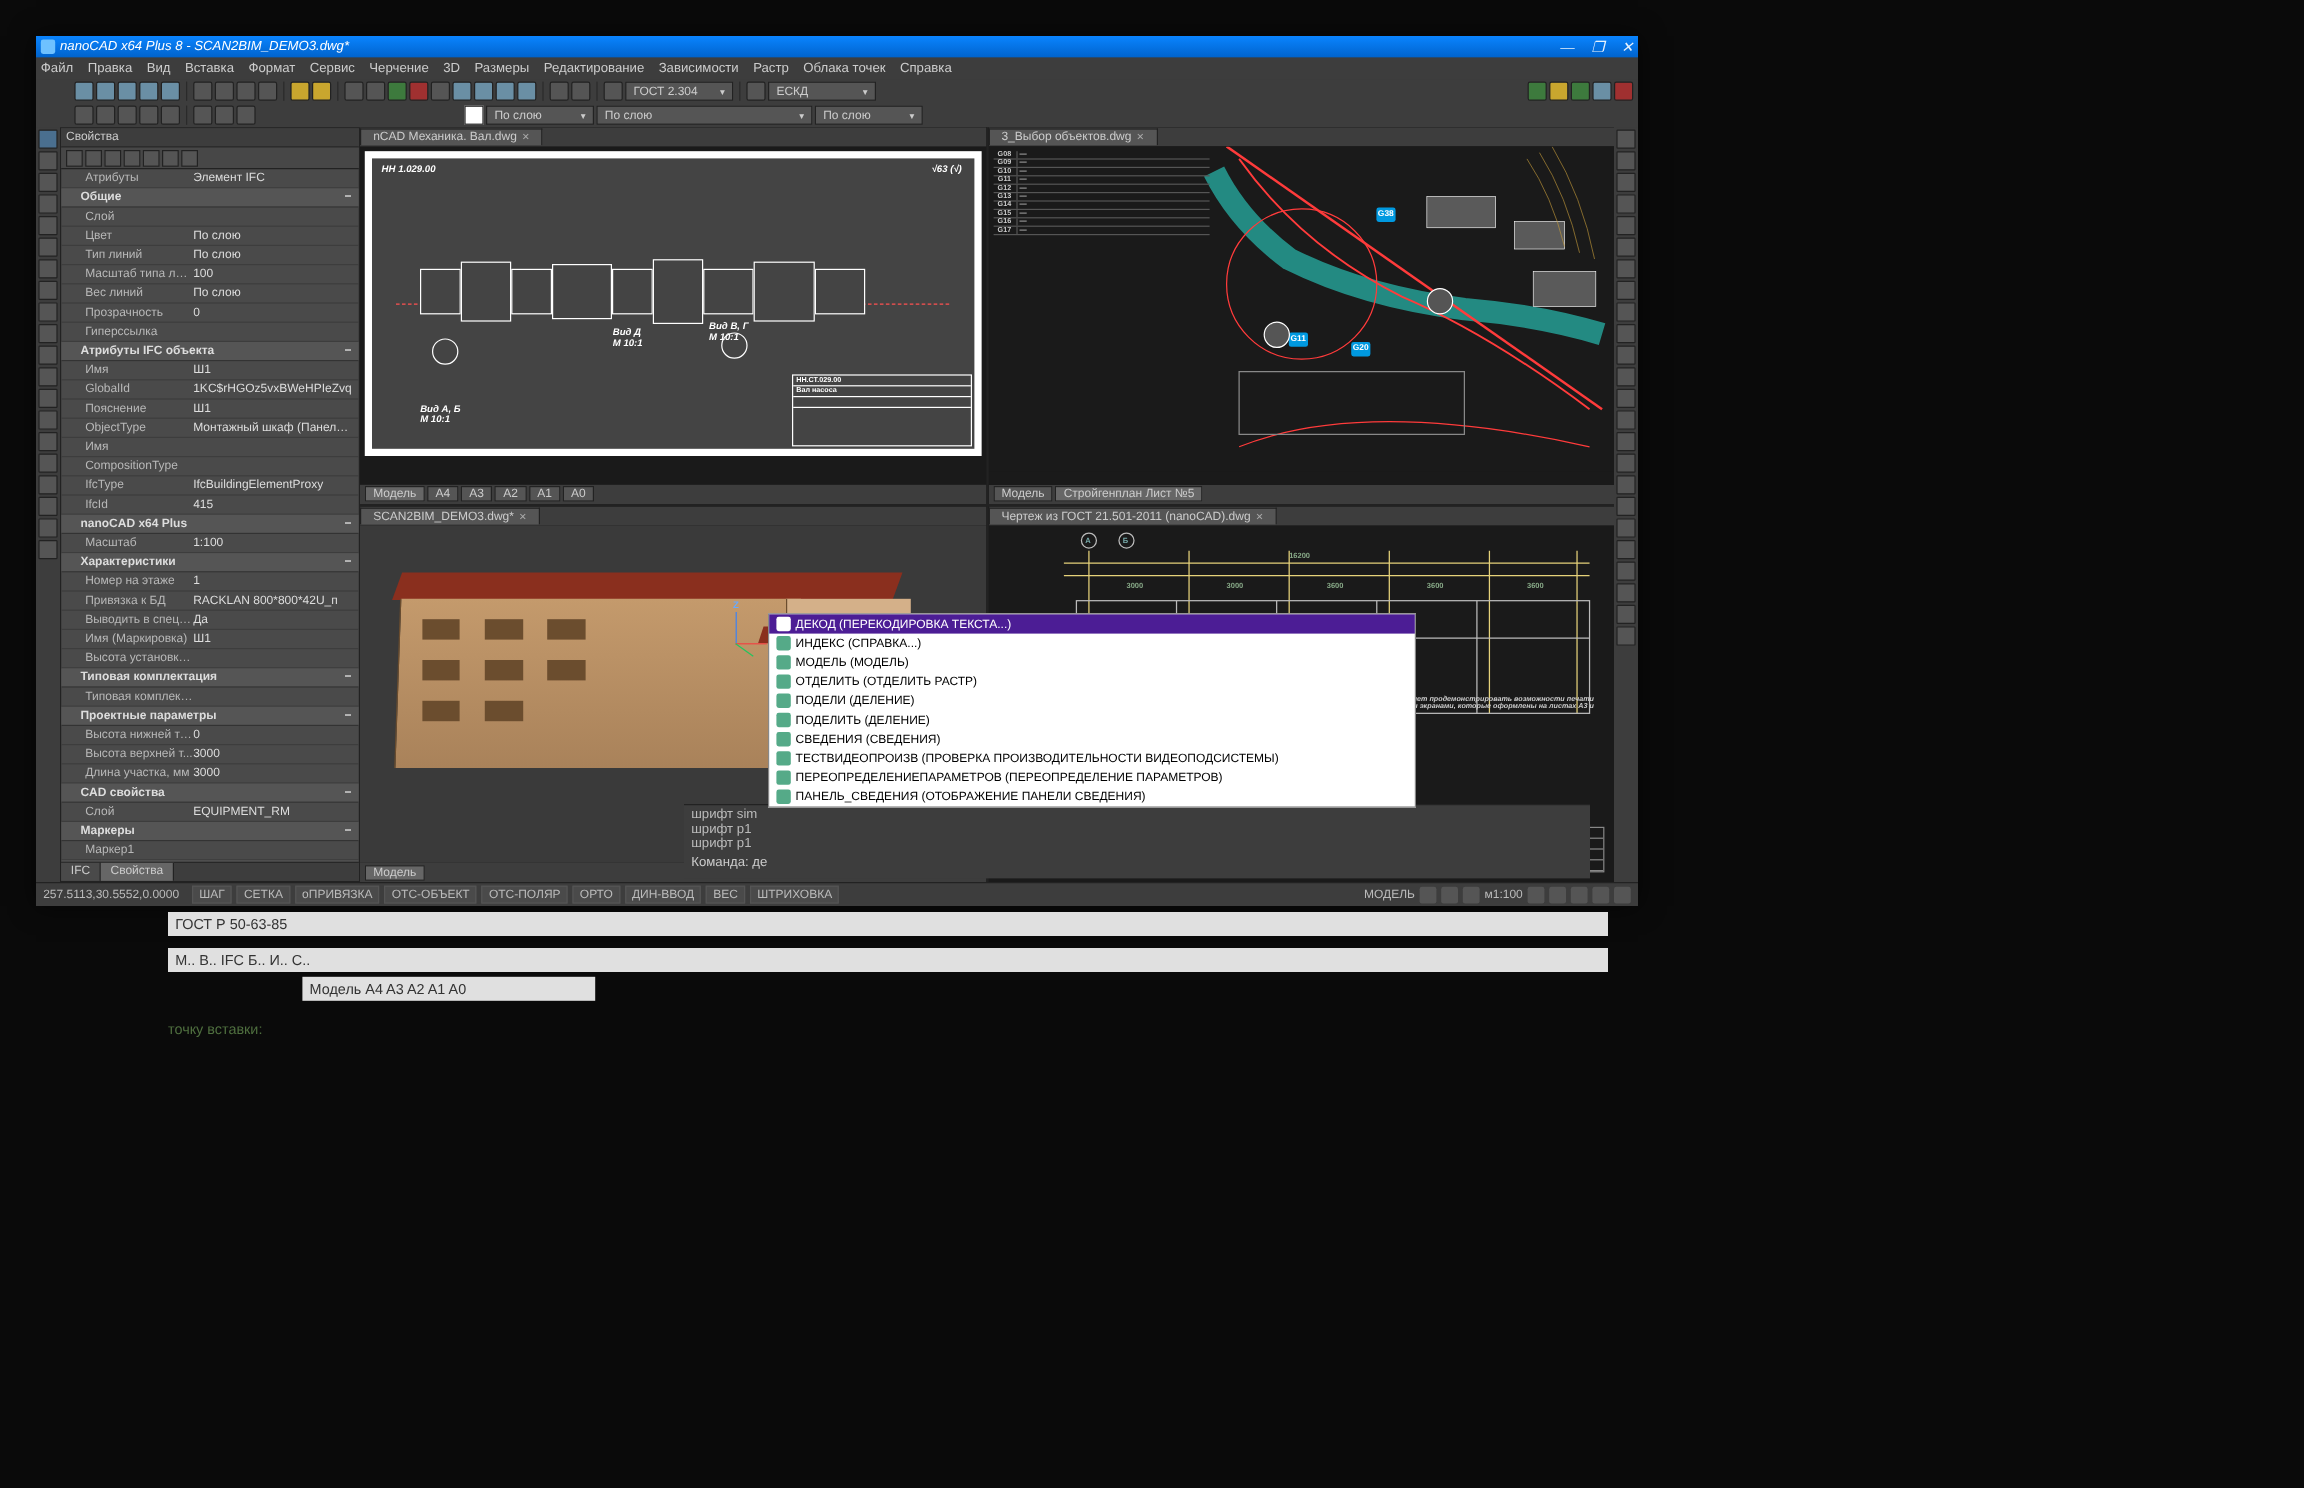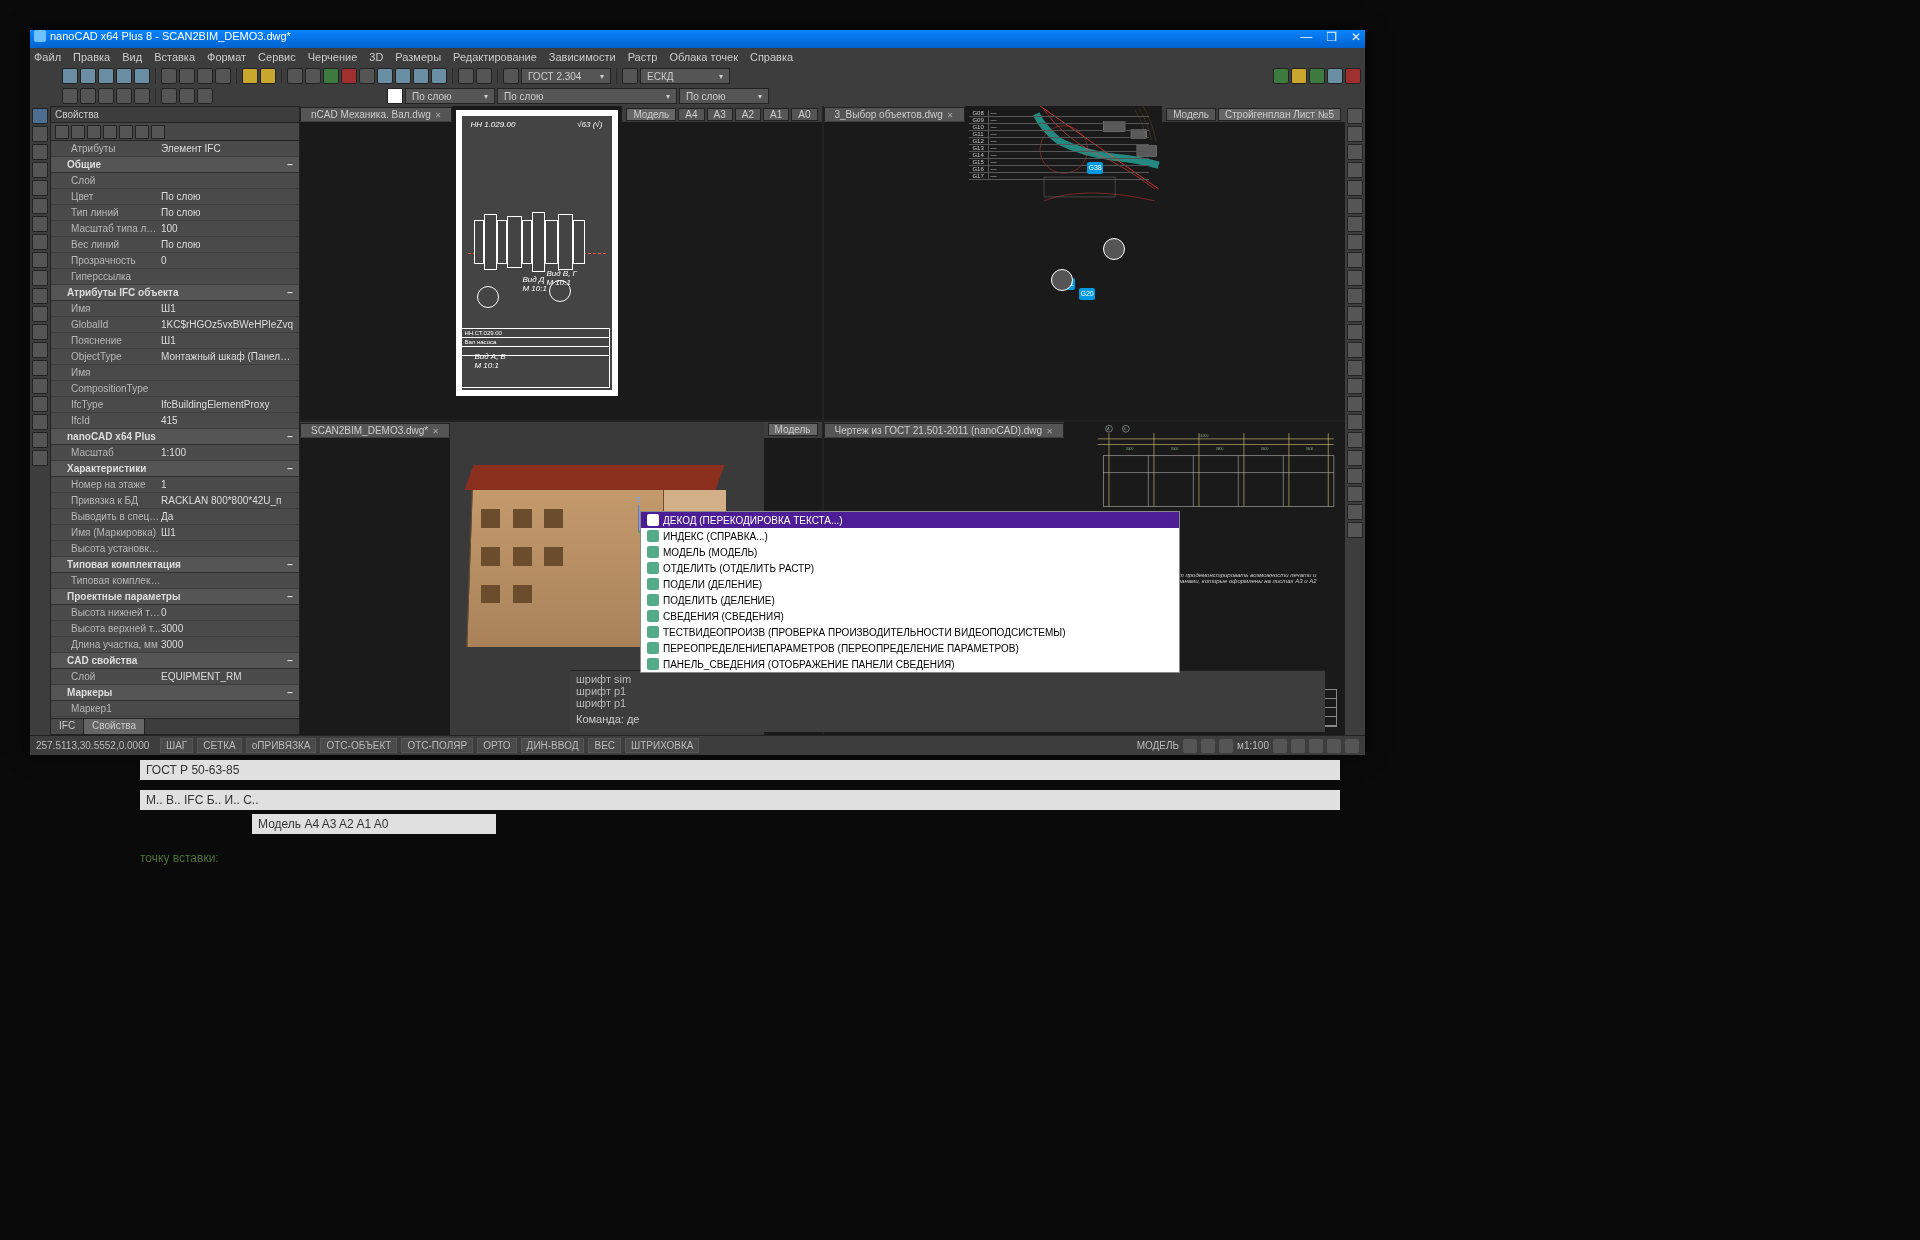--- a/index.html
+++ b/index.html
@@ -4,21 +4,21 @@
 <style>
 * { margin:0; padding:0; box-sizing:border-box; font-family:"Segoe UI",Tahoma,sans-serif; }
 body { background:#0a0a0a; overflow:hidden; width:1920px; height:1240px; position:relative; }
 
 .screen { position:absolute; left:30px; top:30px; width:1335px; height:725px; background:#3d3d3d; box-shadow:0 0 20px rgba(0,0,0,.6); }
 .below { position:absolute; left:140px; top:760px; width:1200px; color:#888; font-family:Consolas,monospace; font-size:12px; line-height:16px; }
 .below .bar { background:#e0e0e0; color:#333; padding:2px 6px; margin-bottom:4px; }
 .below .grey { color:#4f6f3f; }
 
 
-.titlebar { height:18px; background:linear-gradient(#0a84ff,#0063cc); display:flex; align-items:flex-start; padding:0 4px; color:#fff; font-size:11px; }
+.titlebar { height:18px; background:linear-gradient(#0a84ff,#0063cc); display:flex; align-items:center; padding:0 4px; color:#fff; font-size:11px;font-style:italic; }
 .titlebar .logo { width:12px; height:12px; background:#6ec1ff; border-radius:2px; margin-right:4px; }
 .winbtns { margin-left:auto; display:flex; gap:14px; font-size:12px; }
 .winbtns span { cursor:pointer; opacity:.9; }
 
 
 .menubar { height:18px; background:#3d3d3d; display:flex; align-items:center; padding:0 4px; gap:12px; color:#ccc; font-size:11px; }
 .menubar span { cursor:pointer; }
 
 
 .toolbars { background:#3d3d3d; border-bottom:1px solid #222;padding-left:28px; }
@@ -51,28 +51,28 @@
 .propsec::after { content:"−"; position:absolute; right:6px; }
 .proprow { display:flex; padding:2px 4px 2px 20px; border-bottom:1px solid #3d3d3d; }
 .proprow .k { flex:0 0 90px; color:#b8b8b8; overflow:hidden; white-space:nowrap; text-overflow:ellipsis; }
 .proprow .v { flex:1; color:#ddd; overflow:hidden; white-space:nowrap; text-overflow:ellipsis; }
 .proppanel .ptabs { height:16px; display:flex; background:#3d3d3d; border-top:1px solid #222; }
 .proppanel .ptabs .pt { padding:1px 8px; font-size:10px; background:#4a4a4a; border-right:1px solid #222; cursor:pointer; }
 .proppanel .ptabs .pt.active { background:#666; }
 
 
 .drawings { flex:1; display:grid; grid-template-columns:1fr 1fr; grid-template-rows:1fr 1fr; gap:2px; background:#222; position:relative; }
-.dwg { background:#1a1a1a; display:flex; flex-direction:row; position:relative; overflow:hidden; }
+.dwg { background:#1a1a1a; display:flex; flex-direction:column; position:relative; overflow:hidden; }
 .dwg .dtab { height:16px; background:#3d3d3d; display:flex; align-items:center; }
 .dwg .dtab .t { padding:1px 10px; font-size:10px; color:#ccc; background:#555; border:1px solid #222; border-bottom:none; }
 .dwg .dtab .t .tx { font-size:8px; color:#aaa; margin-left:4px; }
 .dwg .dtabs-bot { height:16px; background:#3d3d3d; display:flex; align-items:center; padding:0 4px; gap:2px; font-size:10px; color:#ccc; }
 .dwg .dtabs-bot .bt { padding:0 6px; background:#555; border:1px solid #222; }
 .dwg .dtabs-bot .bt.a { background:#666; }
-.dwg .canvas { flex:1; position:relative; }
+.dwg .canvas { flex:1; position:relative;font-weight:bold; }
 
 
 .mech { background:#444; border:6px solid #fff; margin:4px; height:calc(100% - 28px); position:relative; font-size:7px; color:#fff; }
 .mech .shaft { position:absolute; top:38%; left:8%; right:8%; height:16%; }
 .mech .shaft .seg { position:absolute; top:0; bottom:0; border:1px solid #fff; background:#444; }
 .mech .center { position:absolute; top:50%; left:4%; right:4%; border-top:1px dashed #ff5050; }
 .mech .lbl { position:absolute; font-style:italic; font-size:8px; }
 .mech .ttl-block { position:absolute; bottom:2px; right:2px; width:150px; height:60px; border:1px solid #fff; font-size:6px; }
 .mech .ttl-block .r { border-bottom:1px solid #fff; padding:1px 3px; }
 

